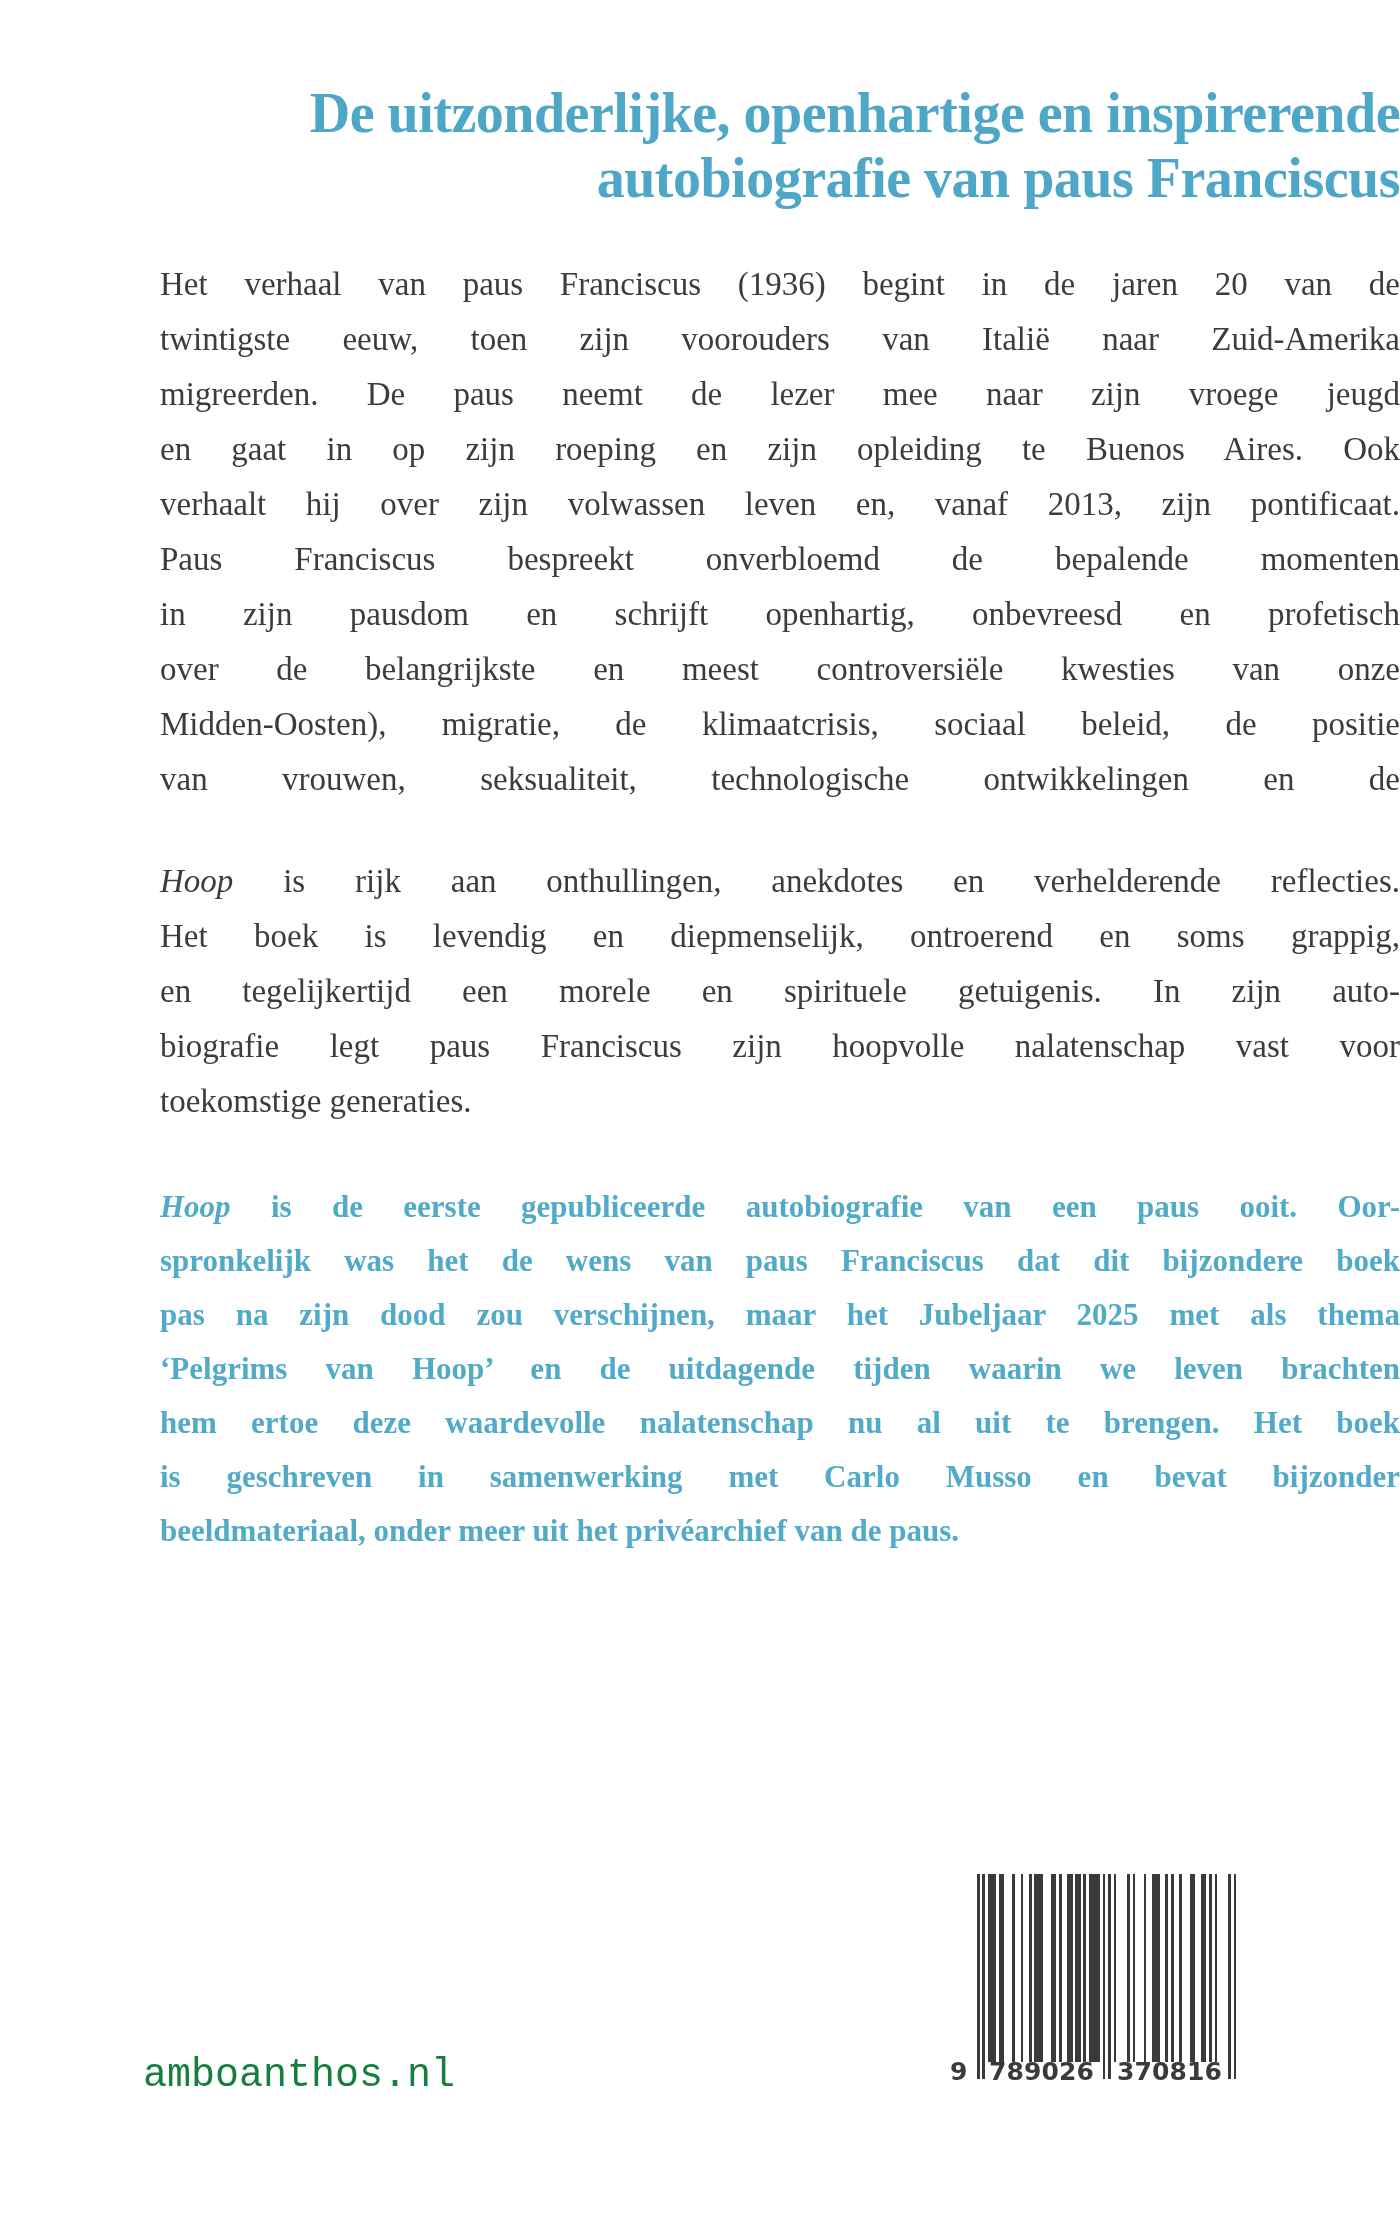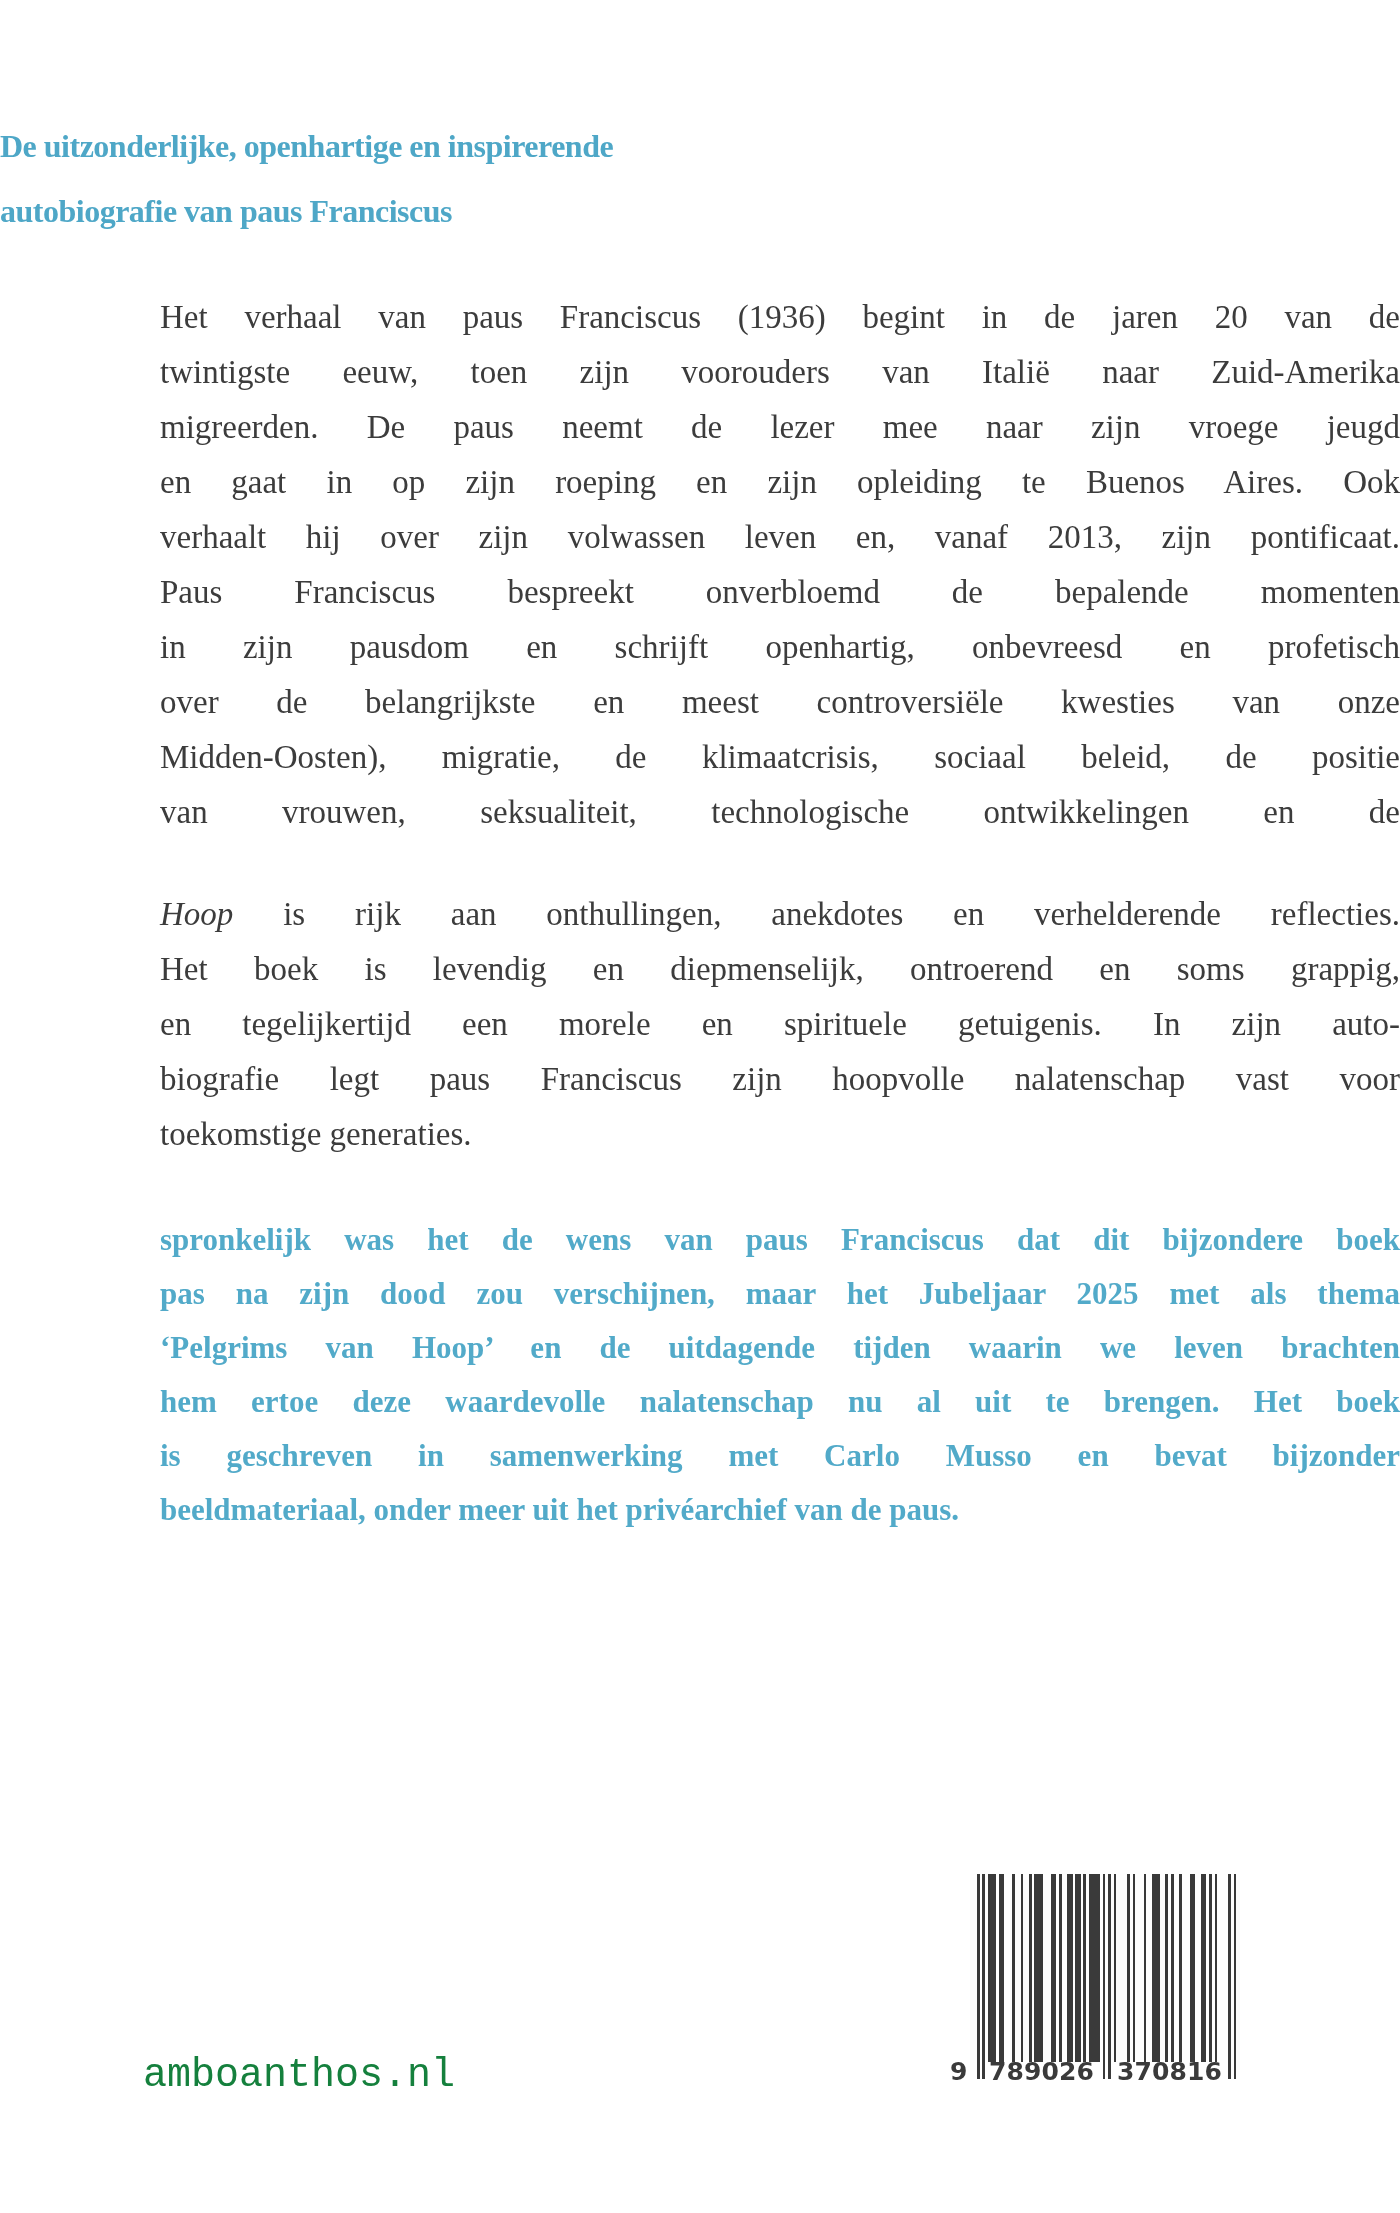--- a/index.html
+++ b/index.html
@@ -6,23 +6,23 @@
   .page {
     position: relative;
     width: 1400px;
     height: 2213px;
     background: #ffffff;
     overflow: hidden;
     font-family: "Liberation Serif", serif;
   }
   .title {
     margin: 0;
-    padding-top: 114px;
-    text-align: left;
-    font-size: 32px;
+    padding-top: 81px;
+    text-align: right;
+    font-size: 56px;
     font-weight: bold;
     line-height: 65px;
     letter-spacing: -0.5px;
     color: #4ea7c7;
     white-space: nowrap;
   }
   .title-line { display: block; }
   .col {
     margin-left: 160px;
   }
@@ -93,20 +93,21 @@
 
   <div class="col body-text para2">
     <div class="jline"><em>Hoop</em><span> is rijk aan onthullingen, anekdotes en verhelderende reflecties.</span></div>
     <div class="jline">Het boek is levendig en diepmenselijk, ontroerend en soms grappig,</div>
     <div class="jline">en tegelijkertijd een morele en spirituele getuigenis. In zijn auto-</div>
     <div class="jline">biografie legt paus Franciscus zijn hoopvolle nalatenschap vast voor</div>
     <div class="jline last">toekomstige generaties.</div>
   </div>
 
   <div class="col highlight">
+    <div class="jline"><em>Hoop</em><span> is de eerste gepubliceerde autobiografie van een paus ooit. Oor-</span></div>
     <div class="jline">spronkelijk was het de wens van paus Franciscus dat dit bijzondere boek</div>
     <div class="jline">pas na zijn dood zou verschijnen, maar het Jubeljaar 2025 met als thema</div>
     <div class="jline">‘Pelgrims van Hoop’ en de uitdagende tijden waarin we leven brachten</div>
     <div class="jline">hem ertoe deze waardevolle nalatenschap nu al uit te brengen. Het boek</div>
     <div class="jline">is geschreven in samenwerking met Carlo Musso en bevat bijzonder</div>
     <div class="jline last">beeldmateriaal, onder meer uit het privéarchief van de paus.</div>
   </div>
 
   <div class="website">amboanthos.nl</div>
 

